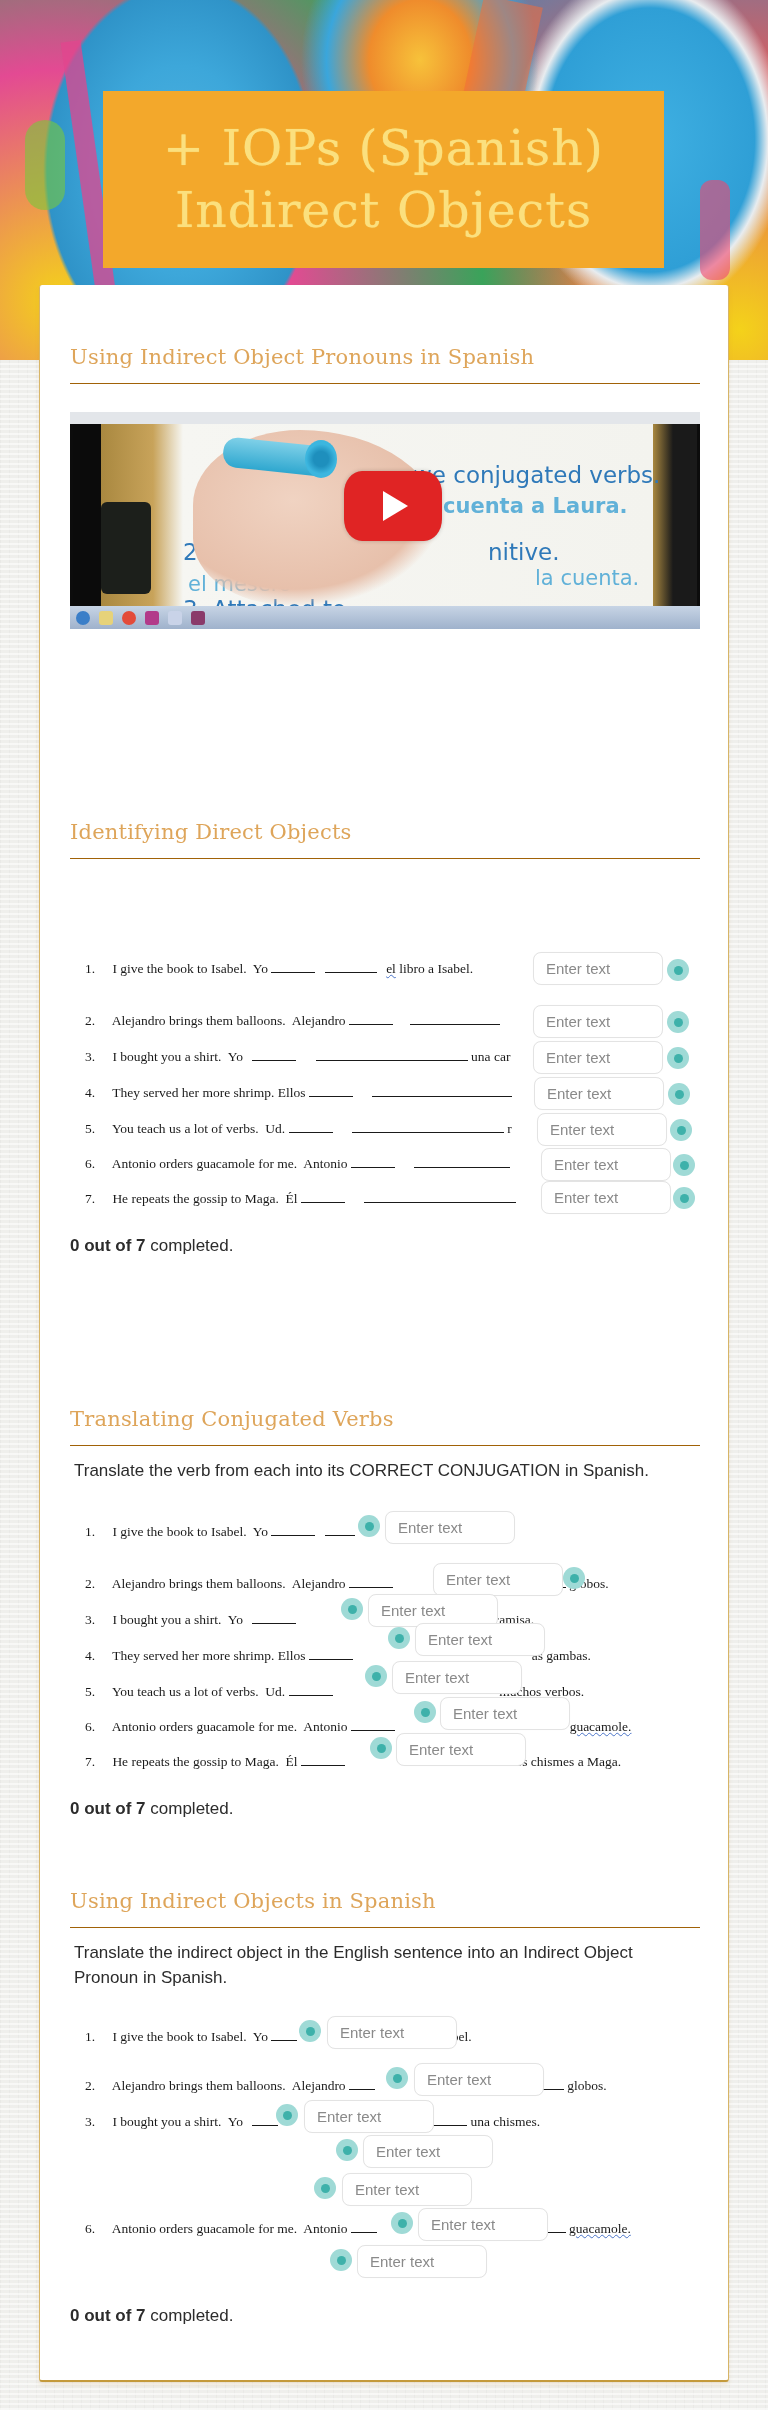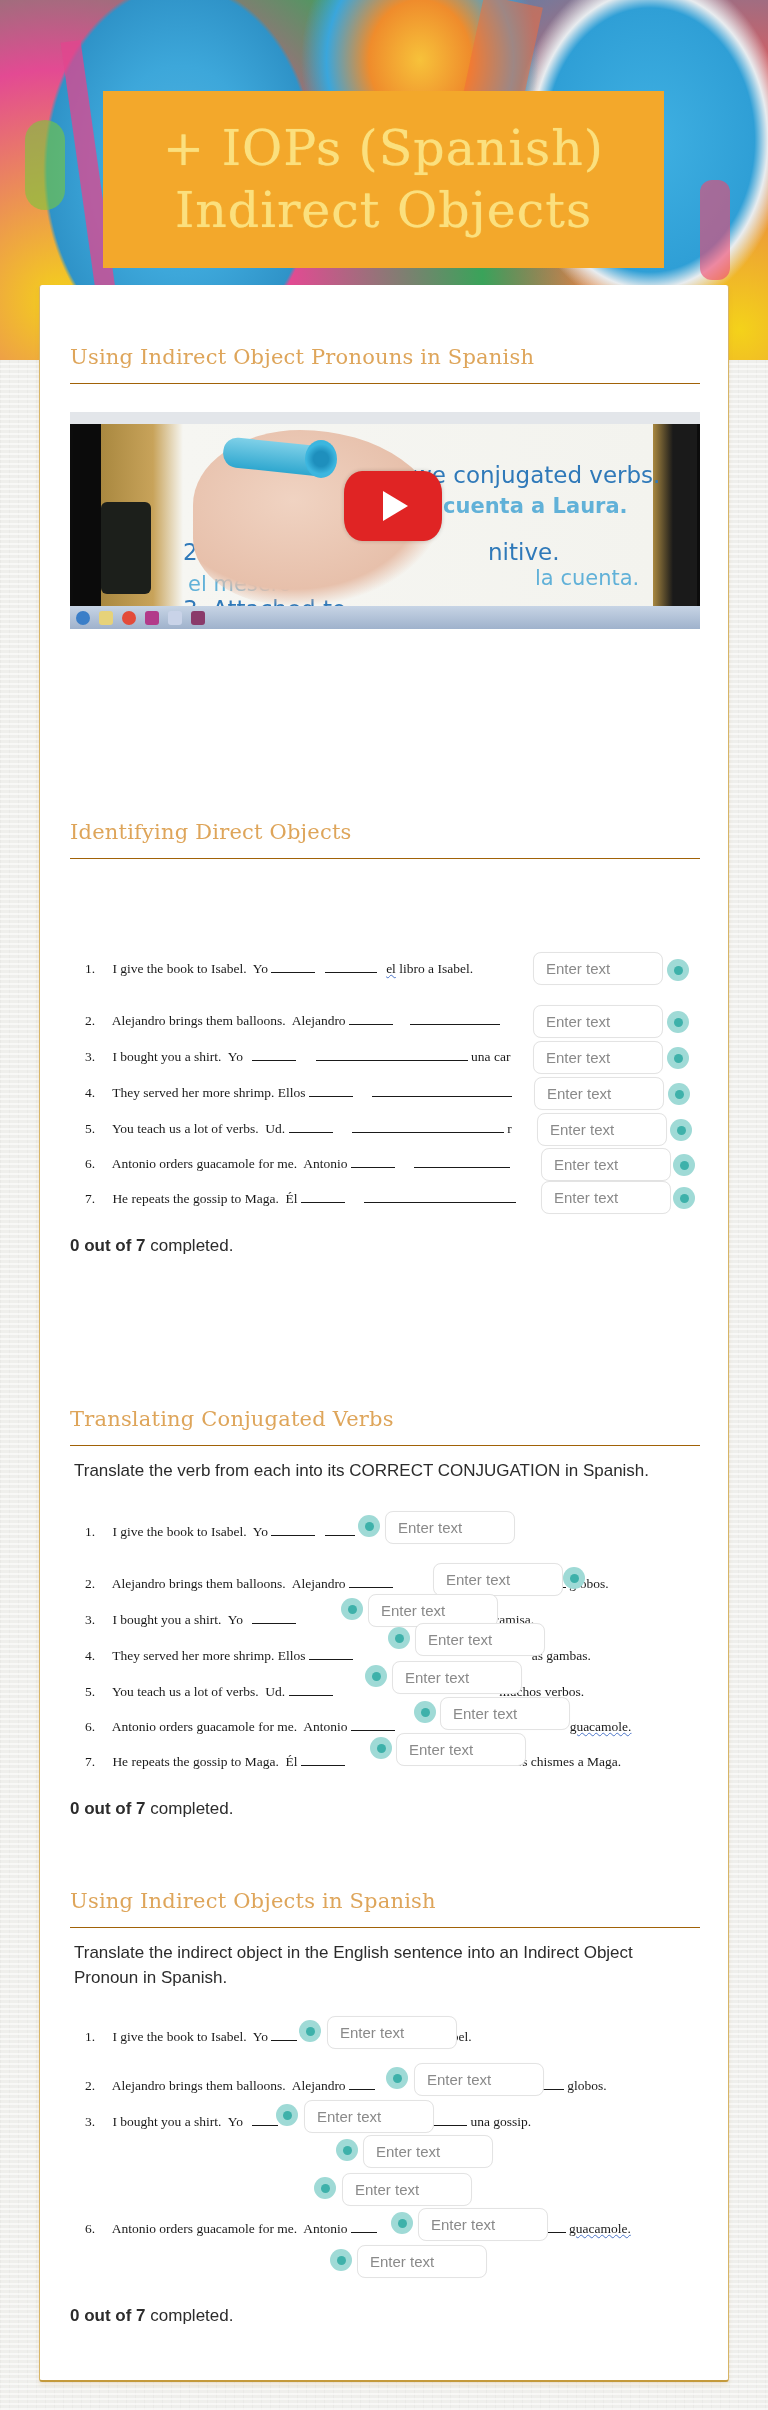--- a/index.html
+++ b/index.html
@@ -369,21 +369,21 @@
     <span class="blank" style="width:54px;"></span>
     <span>globos.</span>
   </div>
   <div class="ws-row" style="top:1829px;">
     <span class="ws-num">3.</span>
     <span>I bought you a shirt.</span>&nbsp;
     <span>Yo</span>
     <span class="blank" style="width:26px;margin-left:6px;"></span>
     <span style="display:inline-block;width:128px;"></span>
     <span class="blank" style="width:54px;"></span>
-    <span>una gossip.</span>
+    <span>una chismes.</span>
   </div>
   <div class="ws-row" style="top:1936px;">
     <span class="ws-num">6.</span>
     <span>Antonio orders guacamole for me.</span>&nbsp;
     <span>Antonio</span>
     <span class="blank" style="width:26px;"></span>
     <span style="display:inline-block;width:128px;"></span>
     <span class="blank" style="width:54px;"></span>
     <span class="squiggle">guacamole.</span>
   </div>

